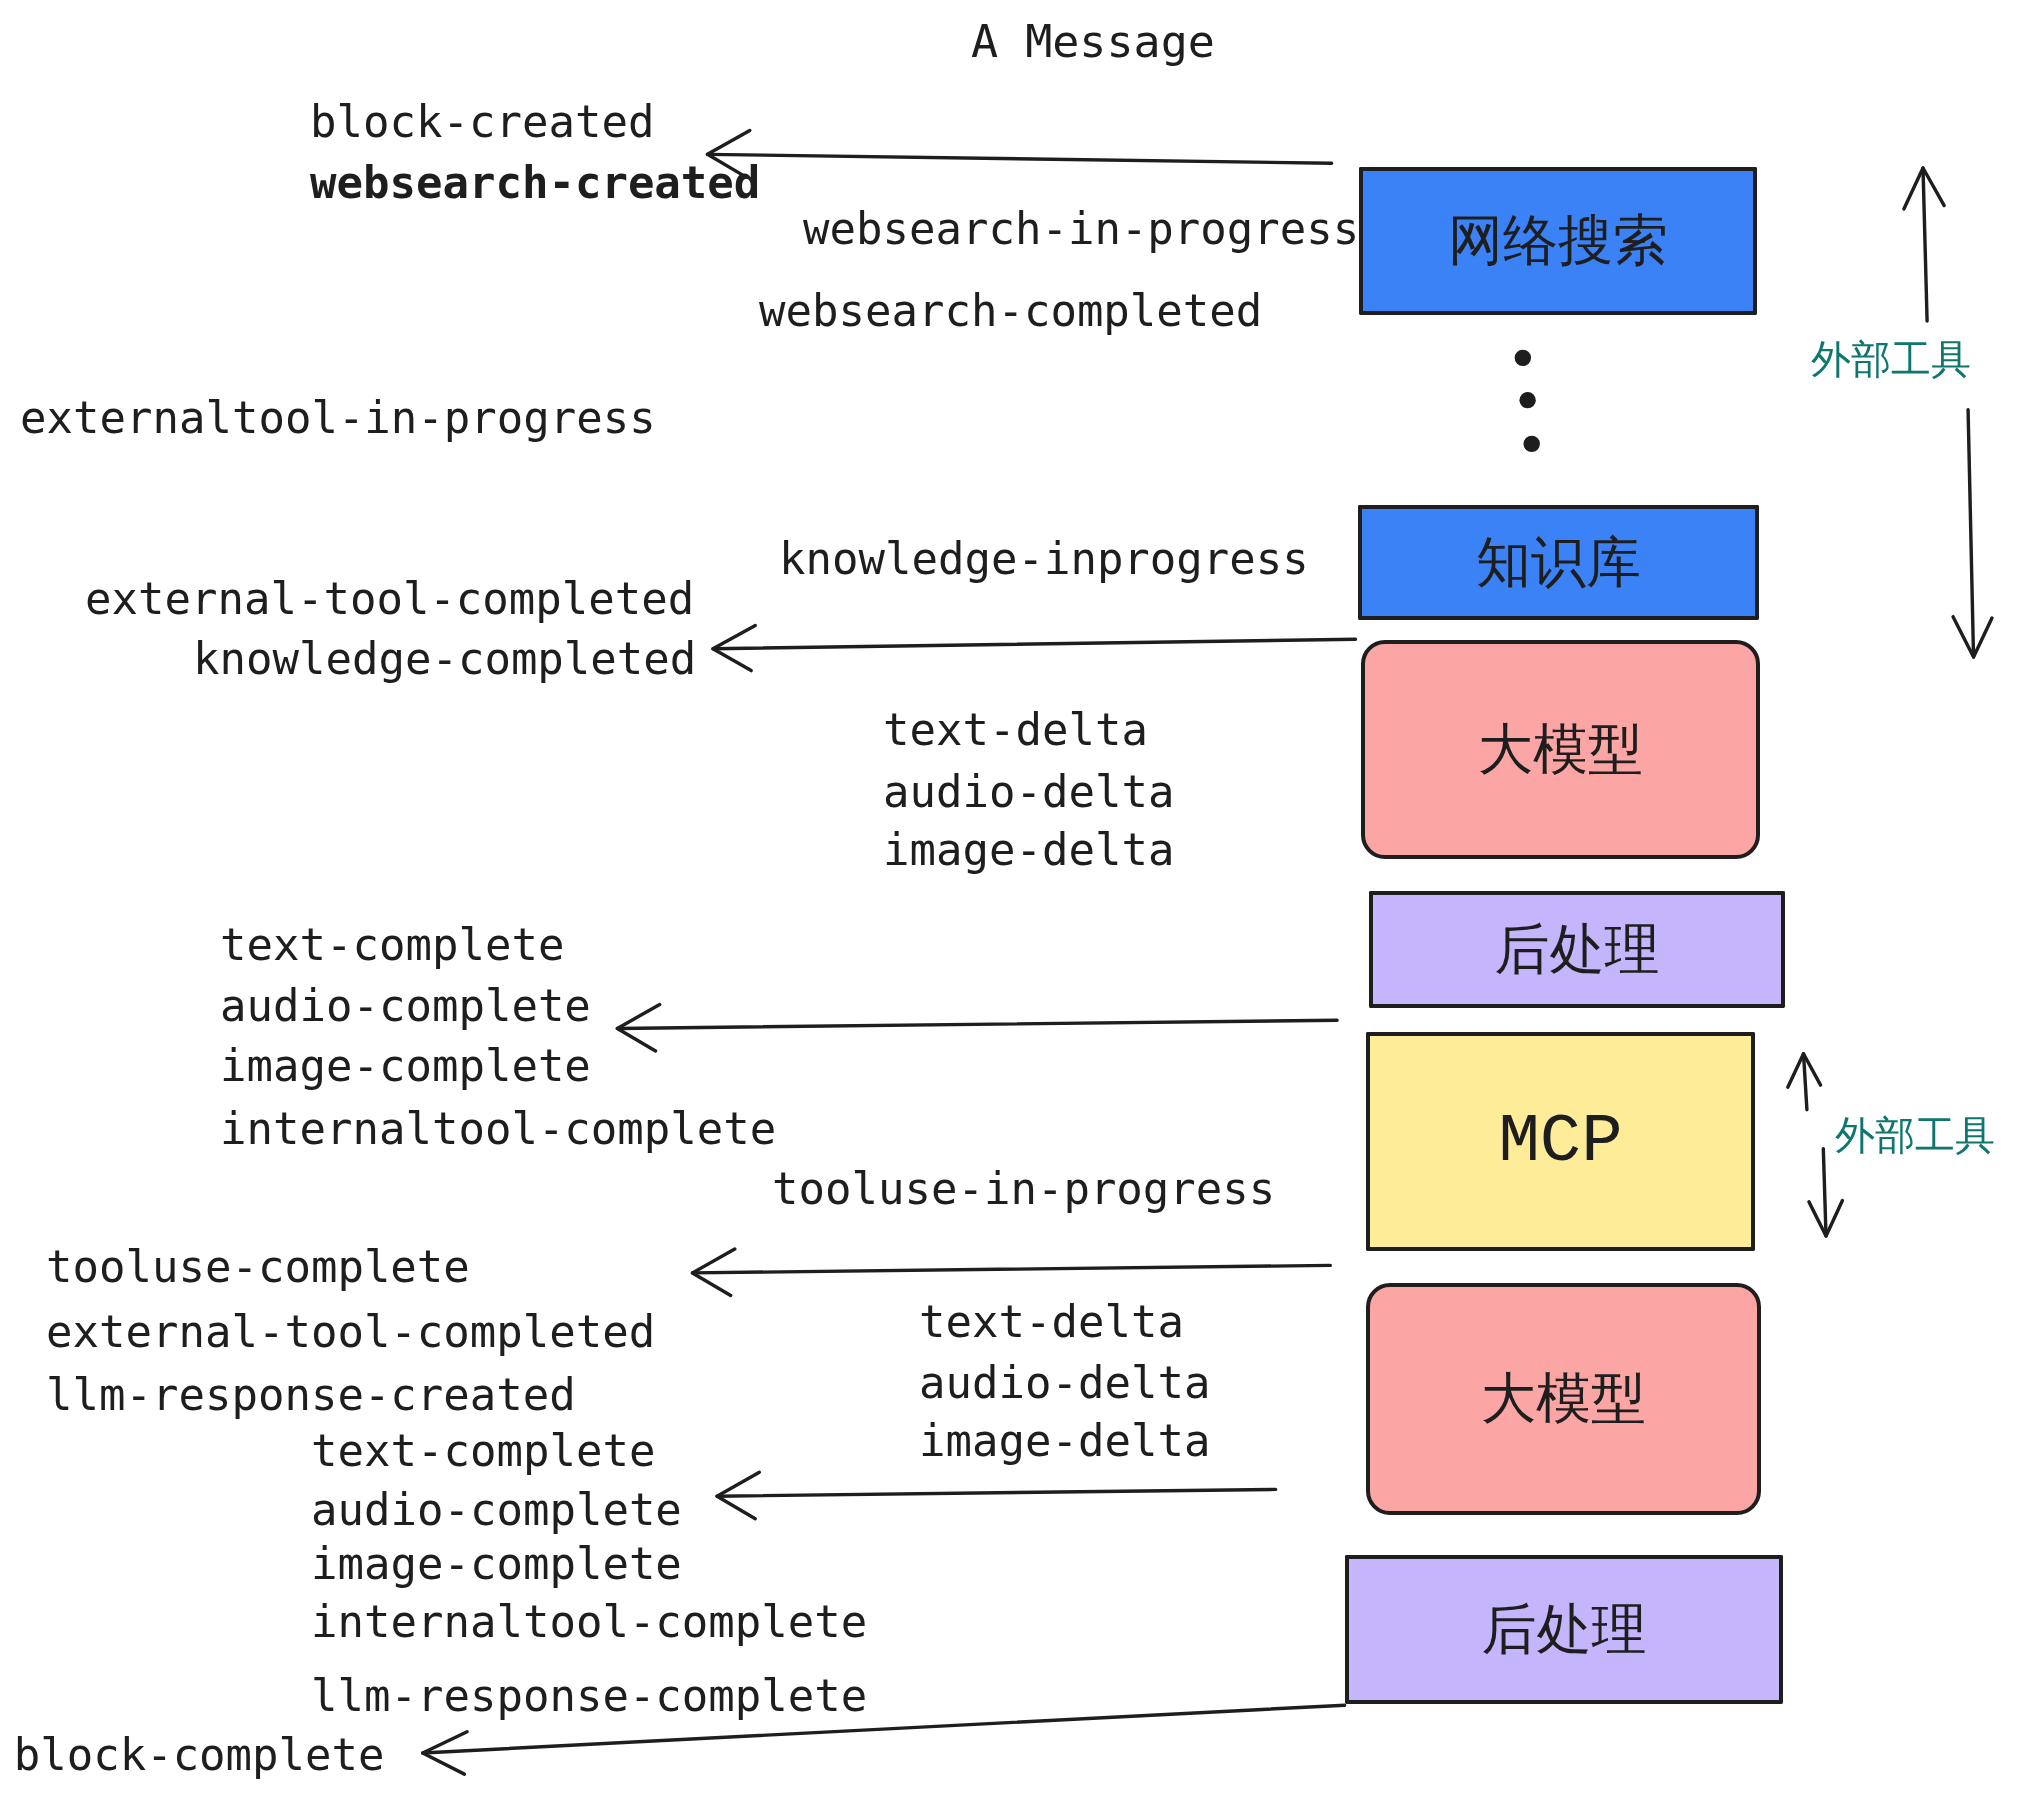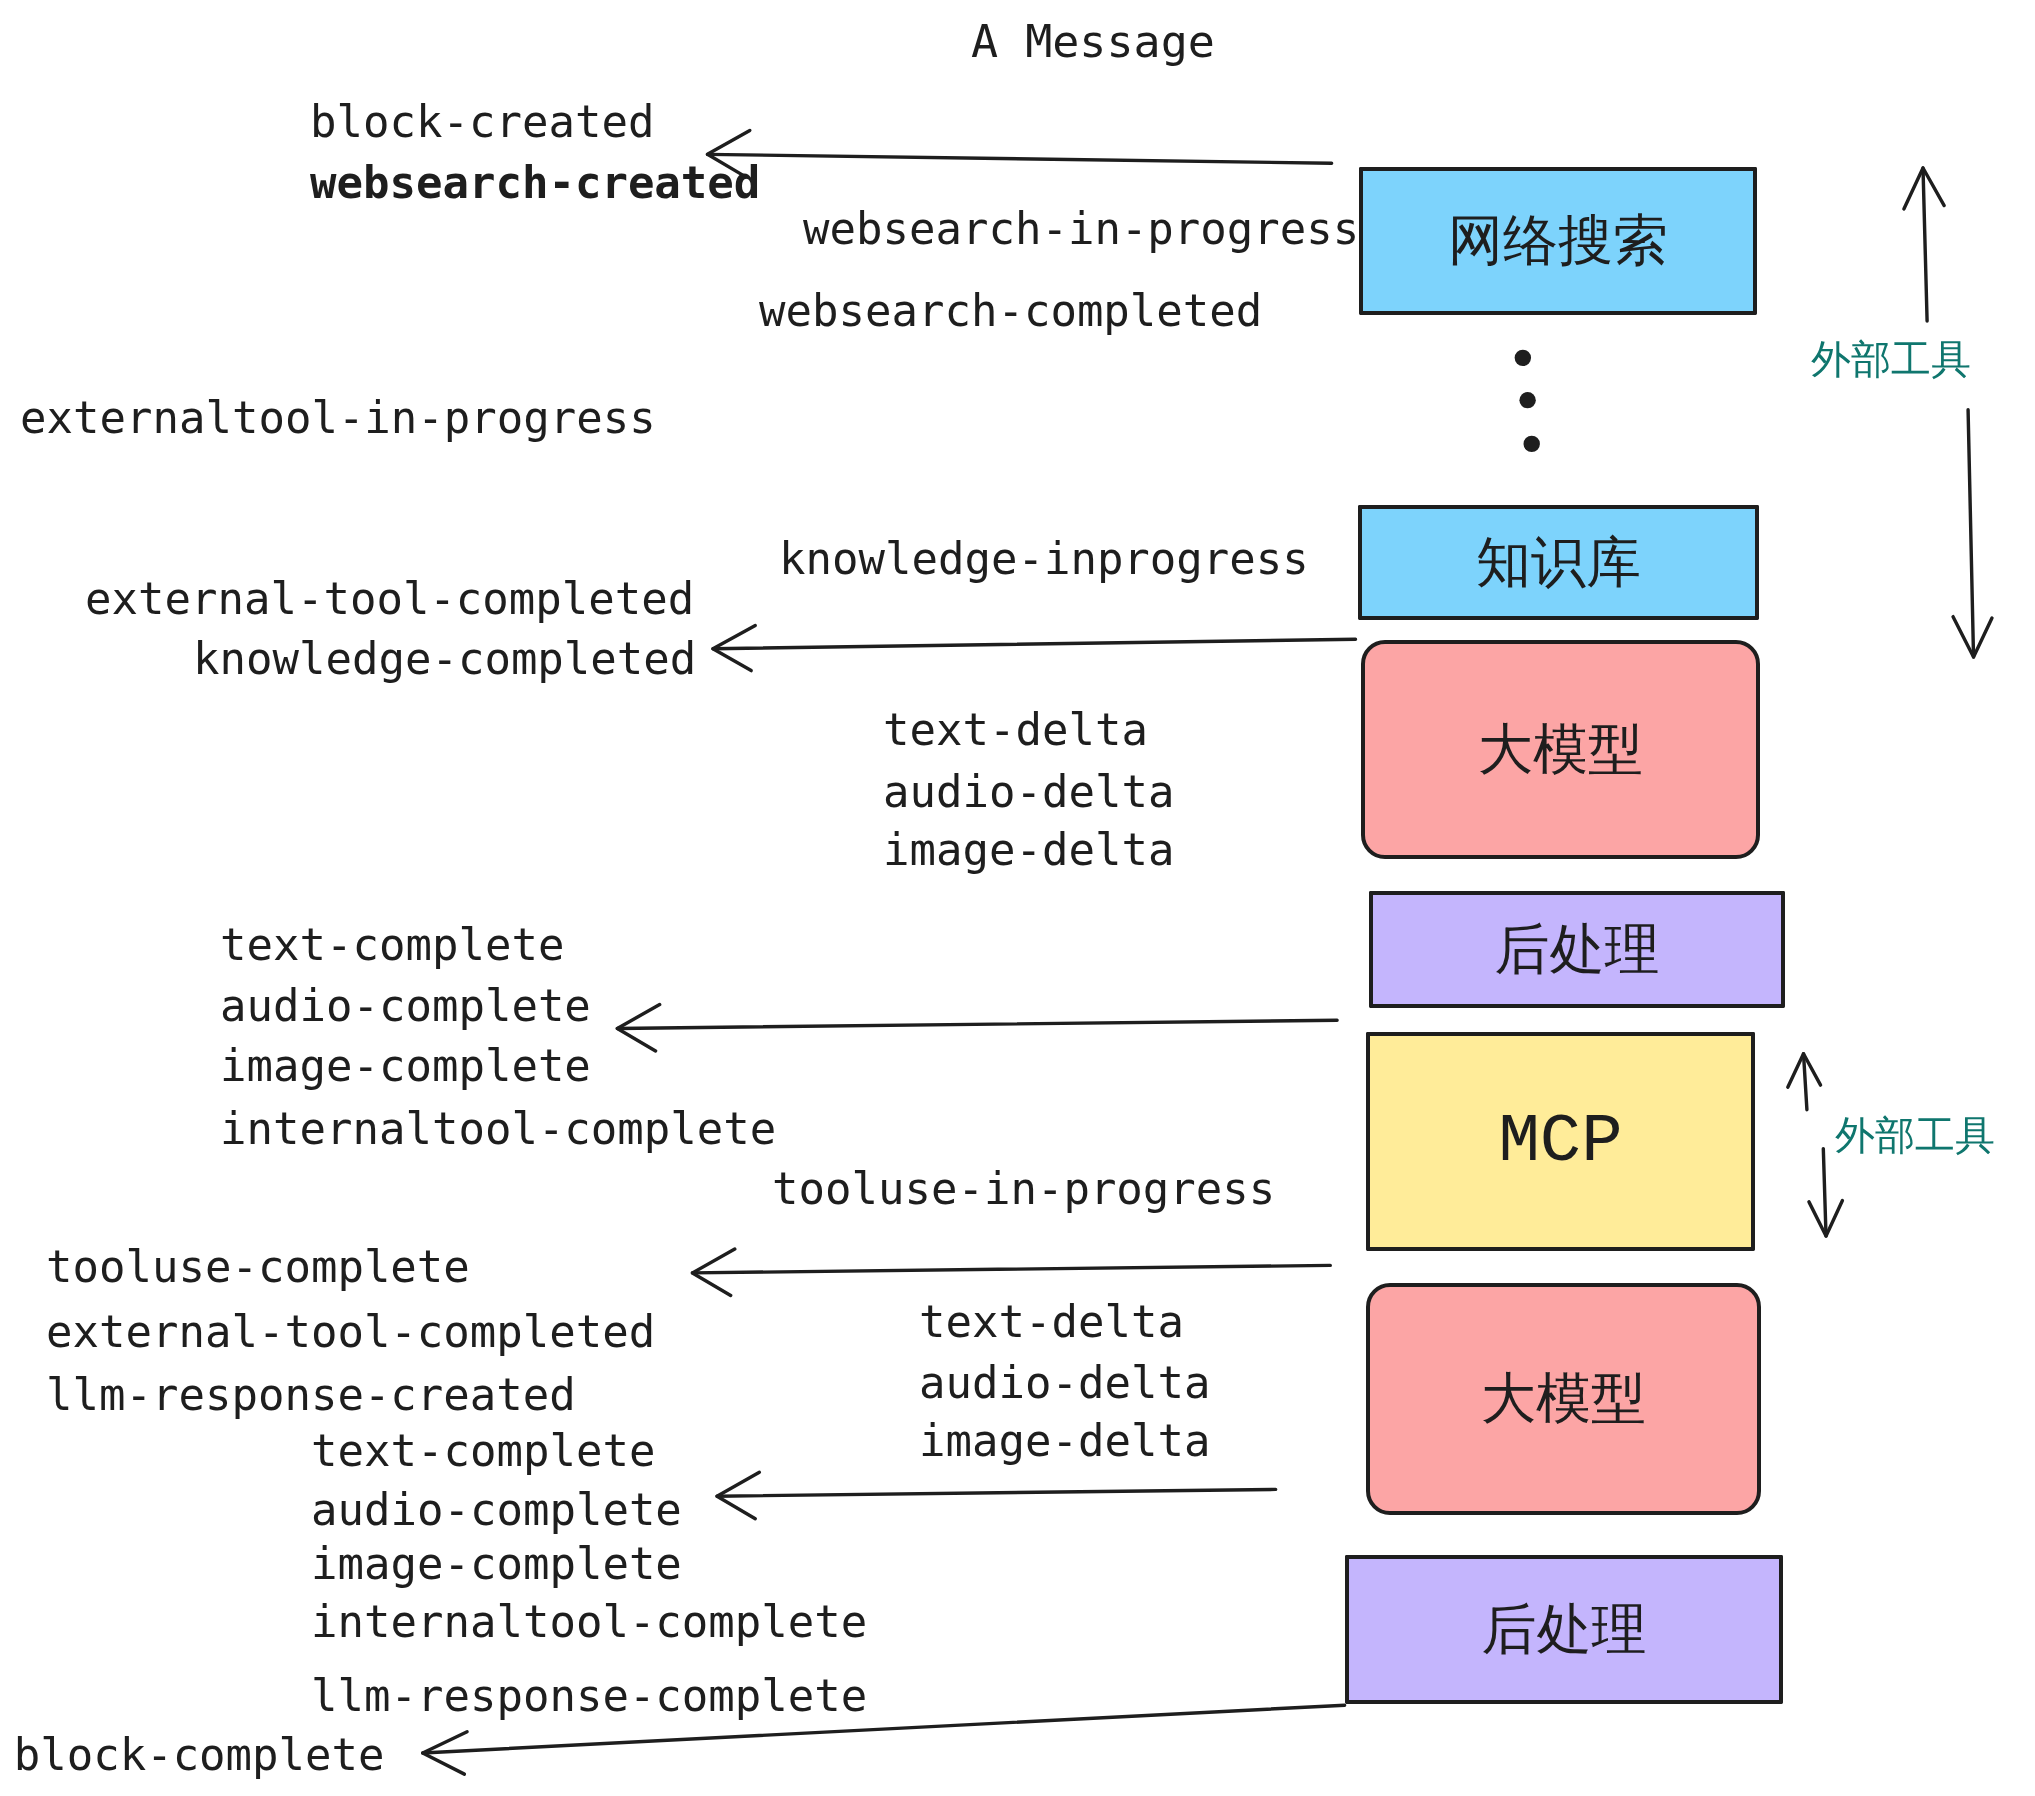--- a/index.html
+++ b/index.html
@@ -29,21 +29,21 @@
     justify-content:center;
     box-sizing:border-box;
   }
   .box .lbl{
     font-family:"DejaVu Sans", sans-serif;
     font-size:55px;
     color:#1e1e1e;
     white-space:nowrap;
   }
   .box .lbl.latin{font-family:Liberation Mono, monospace;font-size:69px;}
-  .pink{background:#7dd3fc;}
+  .pink{background:#3b82f6;}
   .green{background:#fca5a5;border-radius:24px;}
   .yellow{background:#ffec99;}
   .white{background:#c4b5fd;}
   .side-label{
     position:absolute;
     font-family:"DejaVu Sans", sans-serif;
     font-size:40px;
     color:#0f766e;
     white-space:nowrap;
   }

